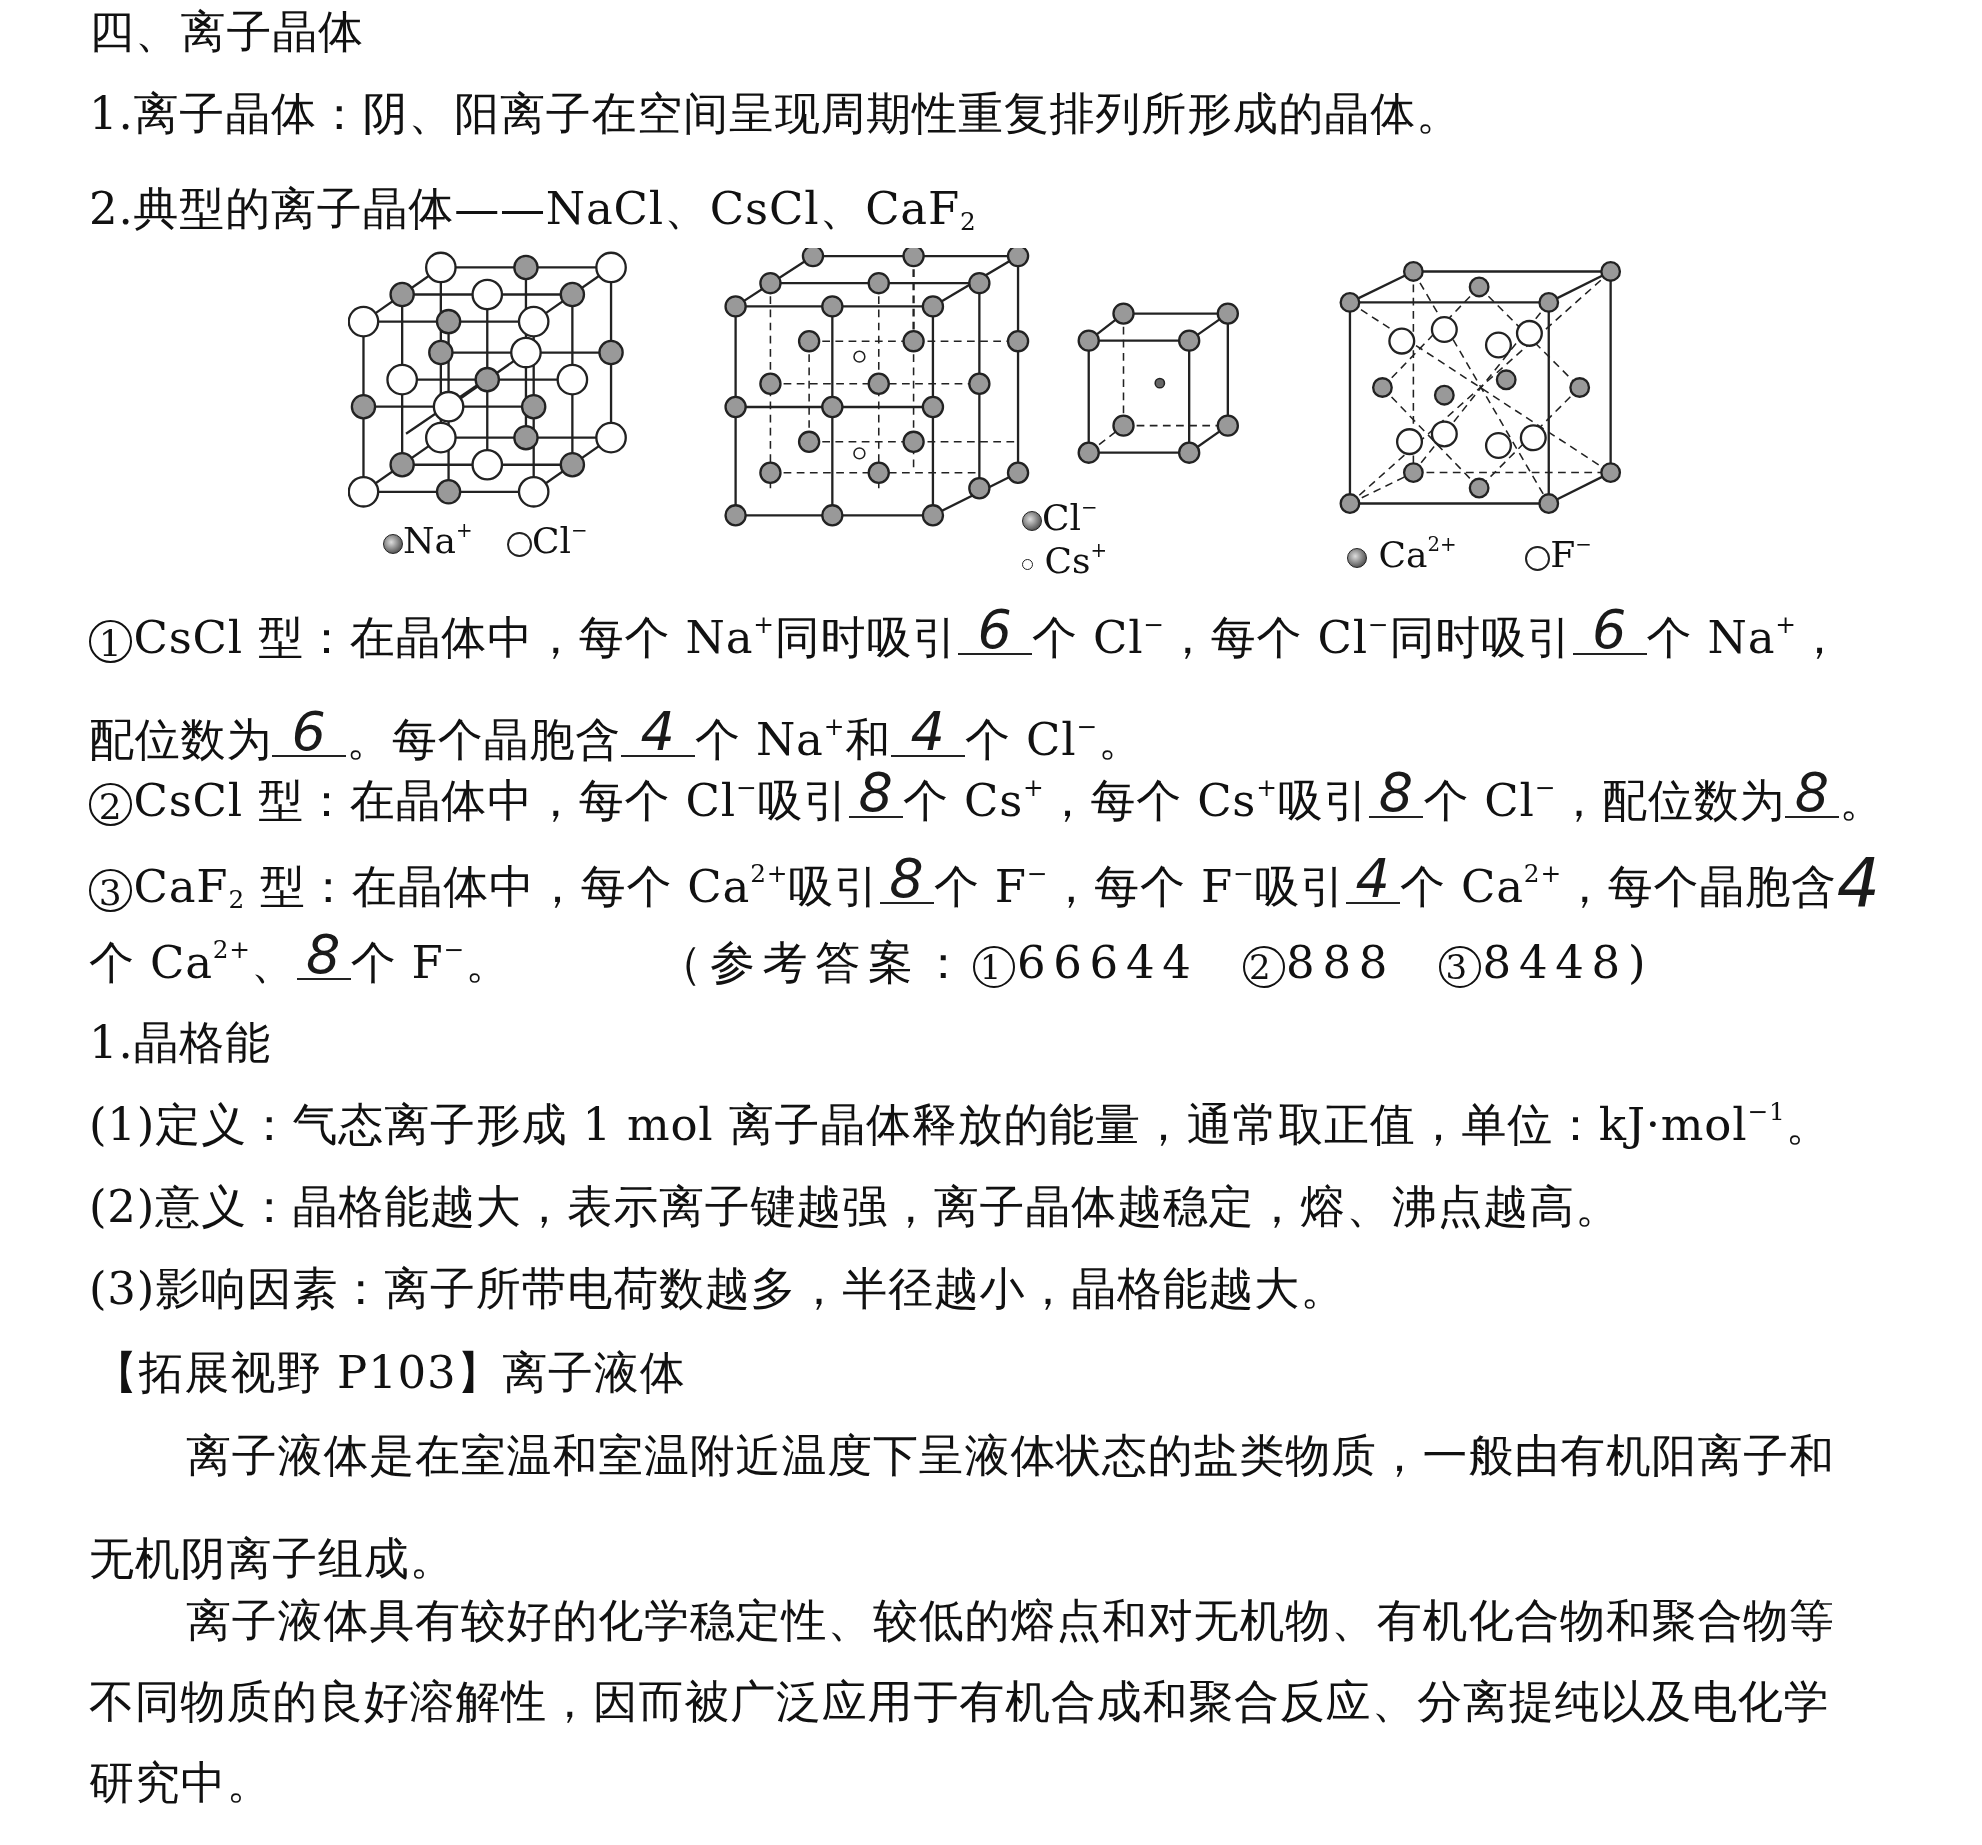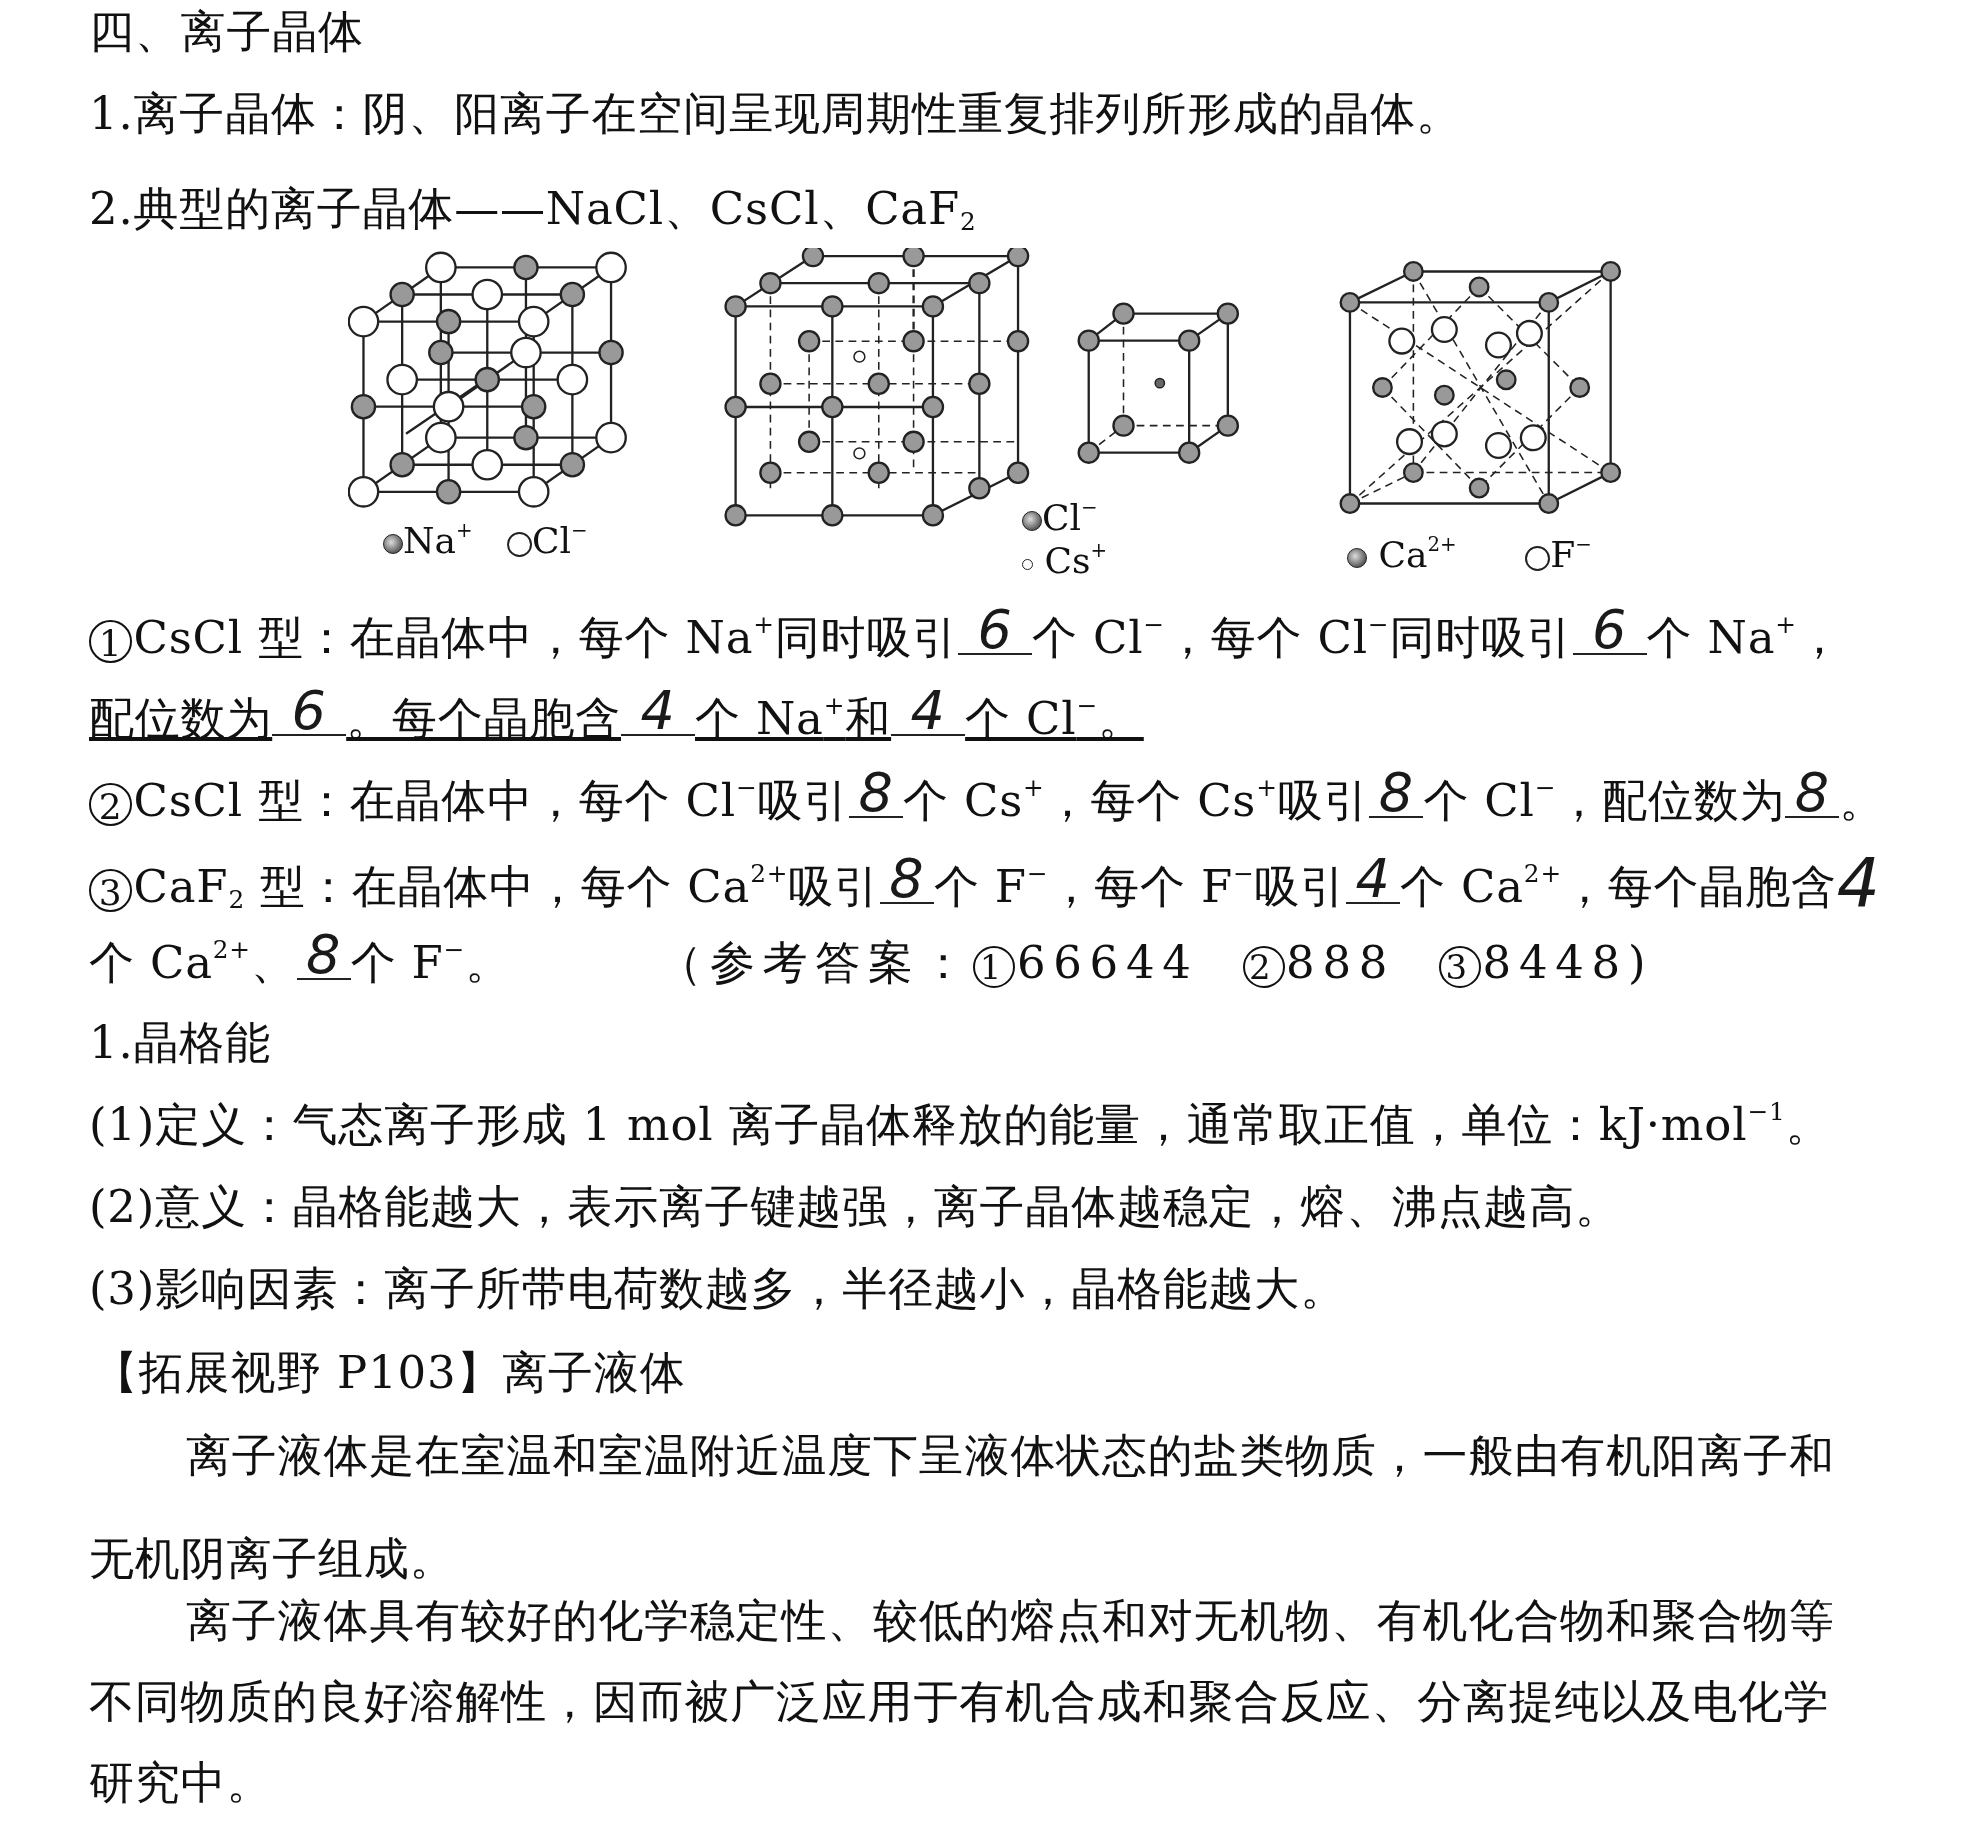--- a/index.html
+++ b/index.html
@@ -269,21 +269,21 @@
 </svg>
 <div class="legend" style="left:1347px; top:534px;">
   <span class="dot-fill"></span> <span>Ca</span><sup>2+</sup>
   &nbsp;&nbsp;&nbsp;&nbsp;&nbsp;<span class="dot-open"></span><span>F</span><sup>−</sup>
 </div>
 
 <div class="line" style="top:608px;">
   <span class="circ">1</span><span>CsCl 型：在晶体中，每个 Na</span><sup>+</sup><span>同时吸引</span><span class="blank"><span class="hand">6</span></span><span>个 Cl</span><sup>−</sup><span>，每个 Cl</span><sup>−</sup><span>同时吸引</span><span class="blank"><span class="hand">6</span></span><span>个 Na</span><sup>+</sup><span>，</span>
 </div>
 
-<div class="line" style="top:689px;text-decoration:underline;">
+<div class="line" style="top:710px;">
   <span>配位数为</span><span class="blank"><span class="hand">6</span></span><span>。每个晶胞含</span><span class="blank"><span class="hand">4</span></span><span>个 Na</span><sup>+</sup><span>和</span><span class="blank"><span class="hand">4</span></span><span>个 Cl</span><sup>−</sup><span>。</span>
 </div>
 
 <div class="line" style="top:771px;">
   <span class="circ">2</span><span>CsCl 型：在晶体中，每个 Cl</span><sup>−</sup><span>吸引</span><span class="blank" style="min-width:54px;"><span class="hand">8</span></span><span>个 Cs</span><sup>+</sup><span>，每个 Cs</span><sup>+</sup><span>吸引</span><span class="blank" style="min-width:54px;"><span class="hand">8</span></span><span>个 Cl</span><sup>−</sup><span>，配位数为</span><span class="blank" style="min-width:54px;"><span class="hand">8</span></span><span>。</span>
 </div>
 
 <div class="line" style="top:852px;">
   <span class="circ">3</span><span>CaF</span><sub>2</sub><span> 型：在晶体中，每个 Ca</span><sup>2+</sup><span>吸引</span><span class="blank" style="min-width:54px;"><span class="hand">8</span></span><span>个 F</span><sup>−</sup><span>，每个 F</span><sup>−</sup><span>吸引</span><span class="blank" style="min-width:54px;"><span class="hand">4</span></span><span>个 Ca</span><sup>2+</sup><span>，每个晶胞含</span><span class="hand big">4</span>
 </div>

